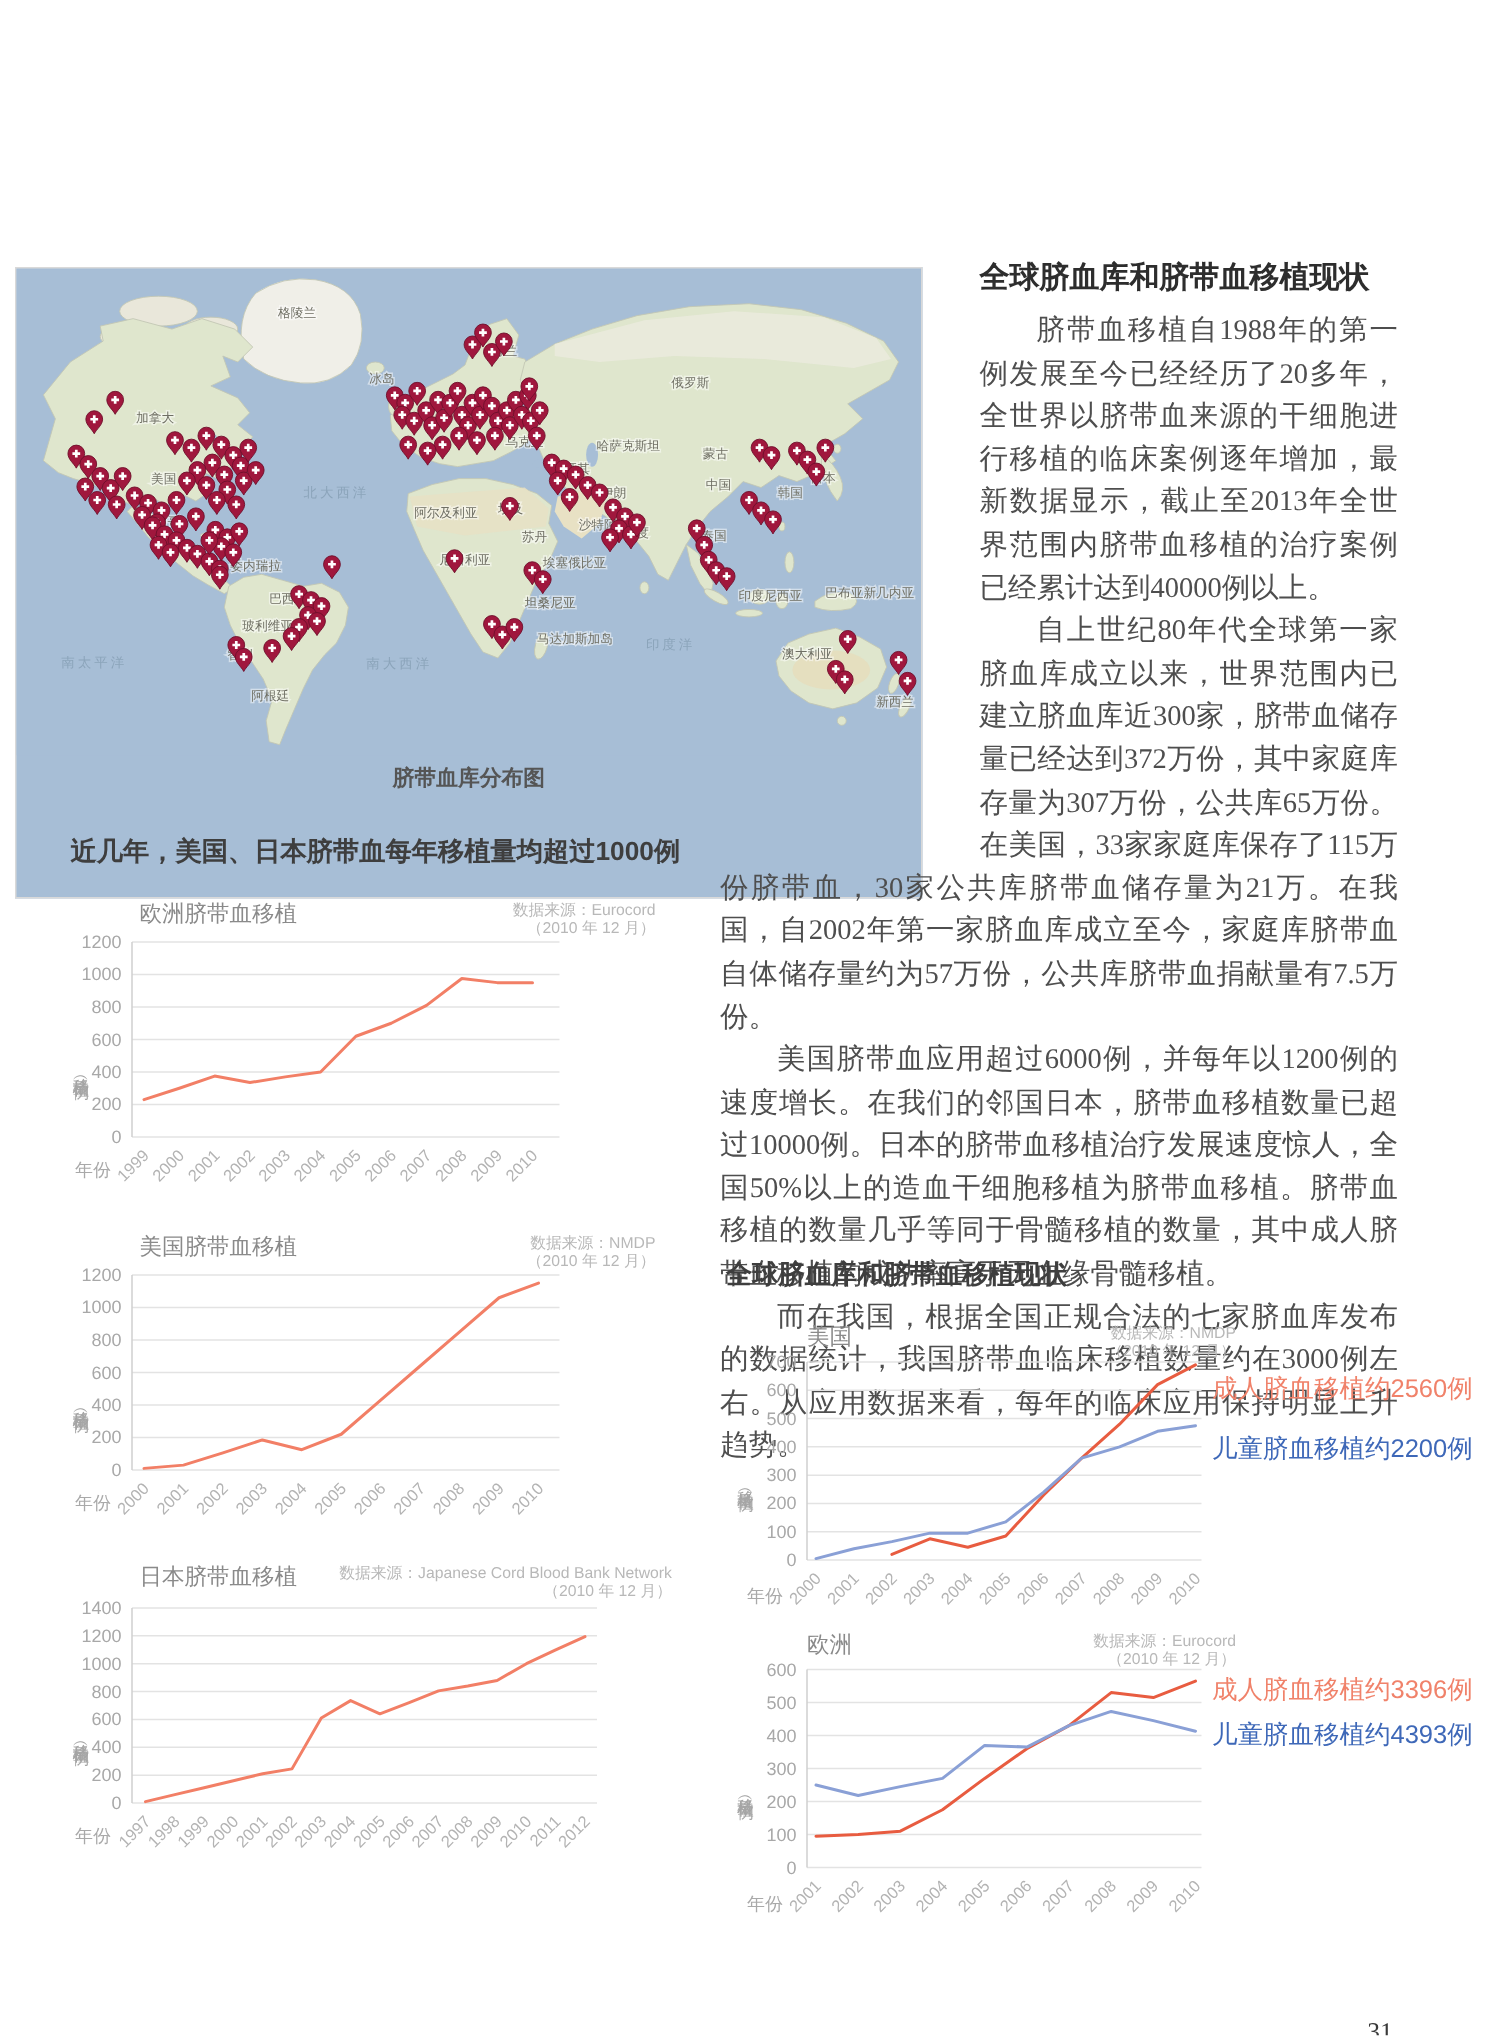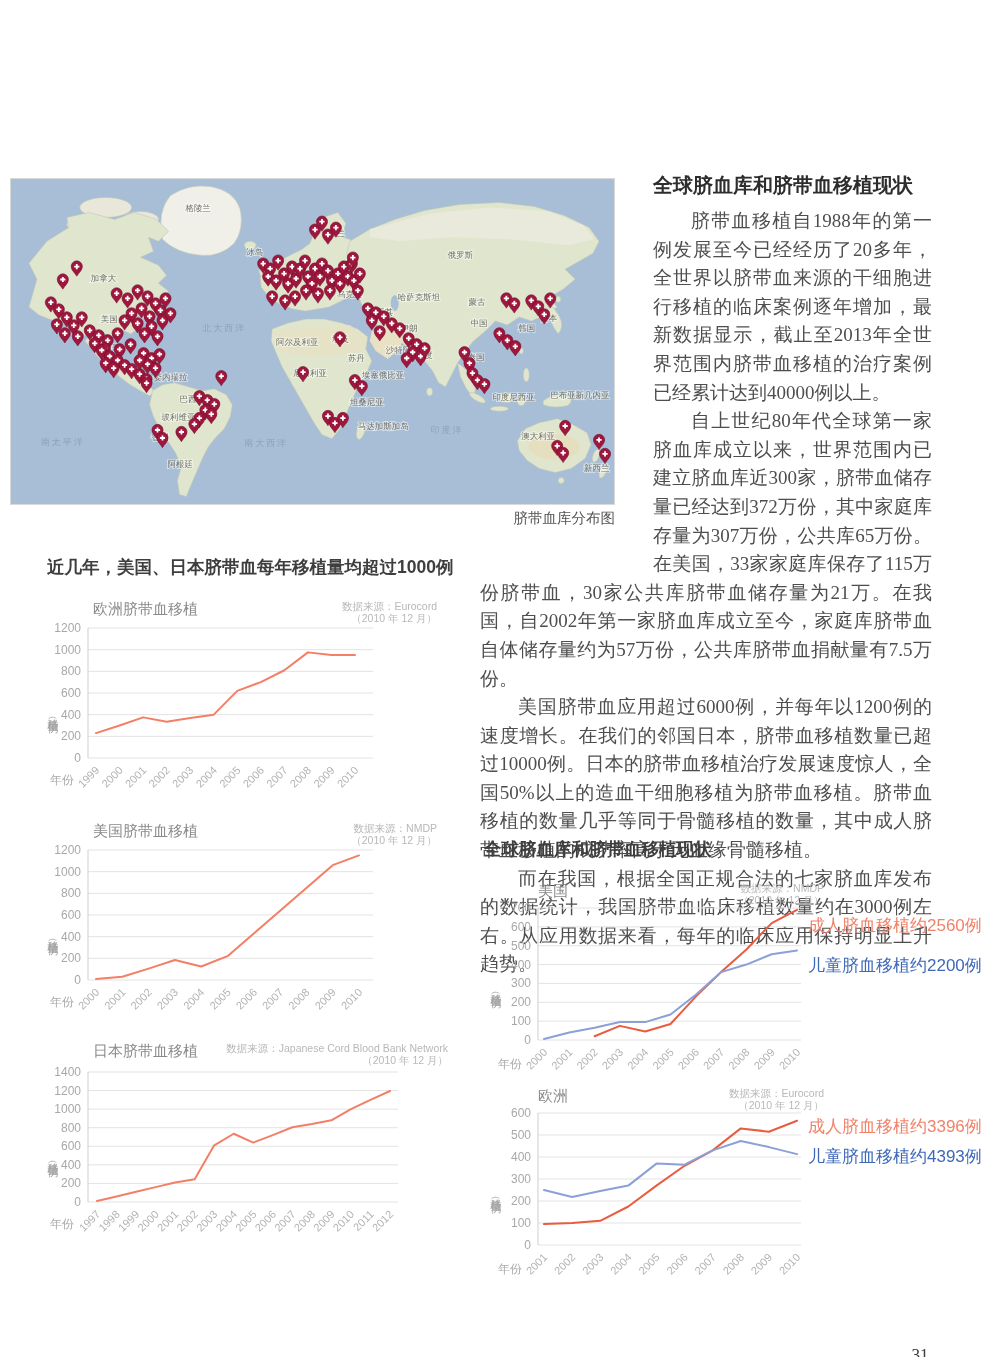--- a/index.html
+++ b/index.html
@@ -1,25 +1,25 @@
 <!DOCTYPE html>
 <html><head>
 <meta charset="utf-8">
 <style>
   html,body{margin:0;padding:0;background:#ffffff;}
   .page{position:relative;width:1000px;height:1357px;background:#ffffff;overflow:hidden;
         font-family:"Liberation Sans","DejaVu Sans",sans-serif;}
   
-  .map-figure{position:absolute;left:10px;top:178px;width:605px;height:327px;
+  .map-figure{position:absolute;left:10px;top:178px;width:605px;height:421px;
               border:1px solid #d9d9d9;box-sizing:border-box;background:#a7bed6;}
   .map-figure svg{display:block;}
   .mlab{font-size:8.5px;fill:#6f6f64;paint-order:stroke;stroke:#ffffff;stroke-width:2px;stroke-opacity:.5;}
   .mlab.sea{fill:#8ba4ba;stroke:none;font-size:9px;letter-spacing:2px;}
-  .map-caption{position:absolute;left:10px;top:509px;width:605px;text-align:right;
-               font-size:14.5px;color:#555555;}
+  .map-caption{position:absolute;left:10px;top:509px;width:605px;text-align:center;
+               font-size:14.5px;color:#555555;font-weight:bold;}
   
   .article{position:absolute;left:480px;top:172px;width:452px;color:#4e4e4e;}
   .article .spacer{float:left;width:173px;height:388px;}
   .article h1{font-size:20px;line-height:27px;color:#2d2d2d;margin:0 0 8px;font-weight:bold;}
   .article p{margin:0;font-size:19px;line-height:28.6px;text-align:justify;text-indent:2em;font-family:Liberation Serif, serif;}
   
   .sec-heading{position:absolute;font-size:17.5px;font-weight:bold;color:#3e3e3e;white-space:nowrap;}
   #left-heading{left:47px;top:555px;}
   #right-heading{left:484px;top:837px;}
   

